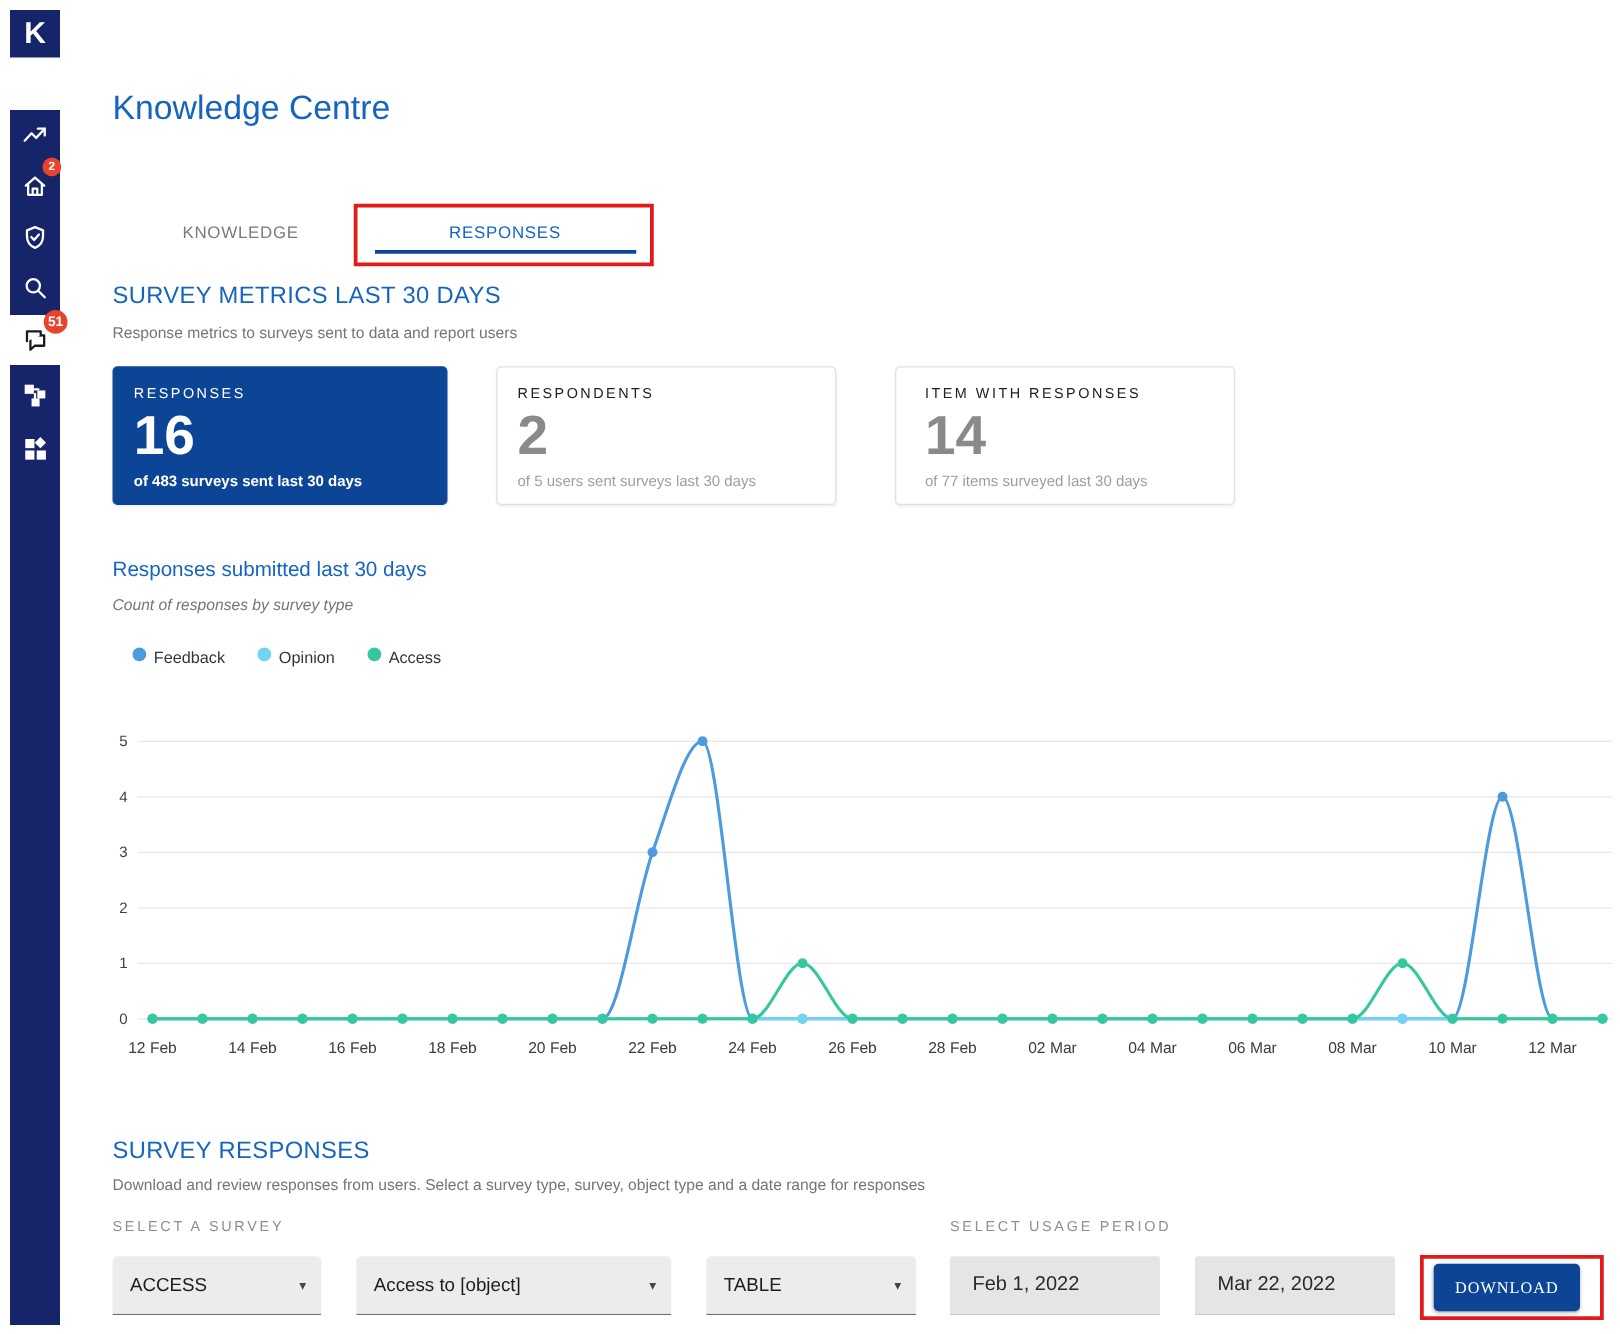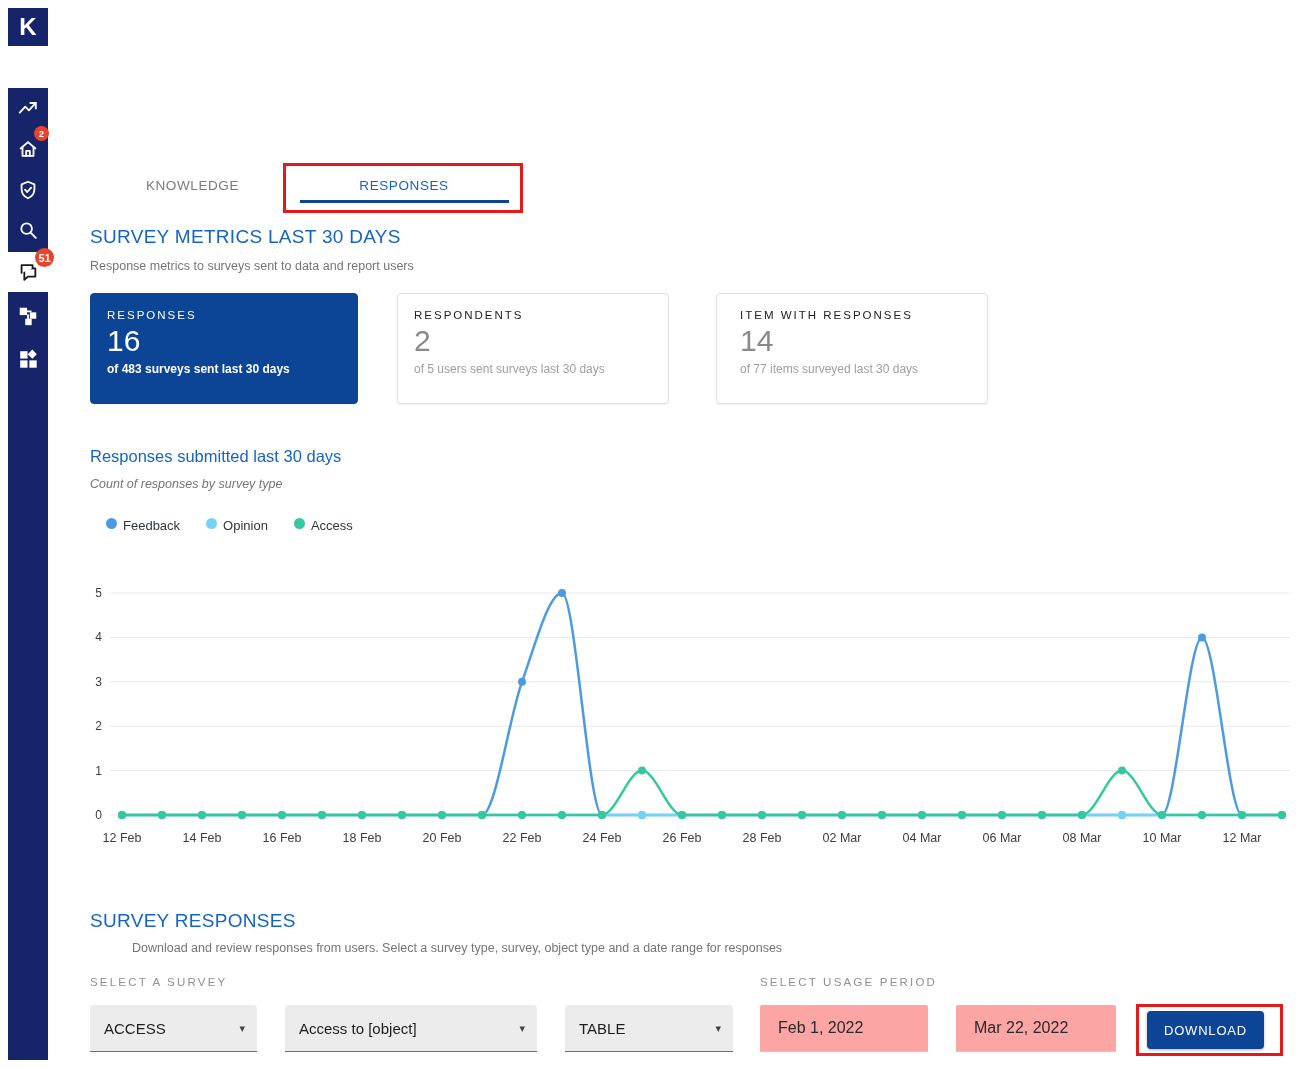--- a/index.html
+++ b/index.html
@@ -38,54 +38,54 @@
   .sec-heading { position:absolute; left:90px; color:#1565c0; font-weight:500; }
   .metrics-heading { top:226px; font-size:19px; letter-spacing:0.3px; }
   .sub-text { position:absolute; left:90px; color:#757575; font-size:12.5px; }
   .metrics-sub { top:259px; }
   .card { position:absolute; top:293px; height:111px; border-radius:4px; padding:15px 16px 13px;
     background:#fff; border:1px solid #e0e0e0; box-shadow:0 1px 2px rgba(0,0,0,0.06); cursor:pointer; }
   .card-1 { left:90px; width:268px; background:#0d4596; border-color:#0d4596; }
   .card-2 { left:397px; width:272px; }
   .card-3 { left:716px; width:272px;padding-left:23px; }
   .card-label { font-size:11.5px; letter-spacing:2px; font-weight:500; color:#212121; }
-  .card-value { font-size:30px; font-weight:400; color:#8a8a8a; margin-top:3px; line-height:1.15; }
+  .card-value { font-size:44px; font-weight:700; color:#8a8a8a; margin-top:3px; line-height:1.15; }
   .card-caption { font-size:12px; color:#9e9e9e; margin-top:3px; }
   .card-1 .card-label, .card-1 .card-value, .card-1 .card-caption { color:#fff; }
   .card-1 .card-caption { font-weight:700; }
 
   
   .chart-heading { top:447px; font-size:16.5px; }
   .chart-sub { top:477px;font-style:italic; }
   .legend { position:absolute; left:106px; top:518px; display:flex; gap:26px; align-items:center; }
   .legend-item { display:flex; align-items:flex-start; gap:6px; }
   .legend-dot { width:11px; height:11px; border-radius:50%; }
   .legend-label { font-size:13px; color:#30373b; }
   #chart-svg { position:absolute; left:86px; top:580px; }
 
   
   .responses-heading { top:910px; font-size:19px; letter-spacing:0.3px; }
-  .responses-sub { top:941px;margin-left:42px; }
+  .responses-sub { top:941px; }
   .field-label { position:absolute; top:976px; font-size:11.5px; letter-spacing:2.2px; font-weight:500; color:#8f8f8f; }
   .label-survey { left:90px; }
   .label-period { left:760px; }
   .select { position:absolute; top:1005px; height:47px; background:#ececec;
     border-bottom:1px solid #6f6f6f; border-radius:4px 4px 0 0; display:flex; align-items:center;
     padding:0 12px 0 14px; font-size:15px; color:#1d1d1d; cursor:pointer; justify-content:space-between; }
   .select-1 { left:90px; width:167px; }
   .select-2 { left:285px; width:252px; }
   .select-3 { left:565px; width:168px; }
   .select .arrow { font-size:11px; color:#444; margin-left:10px; }
-  .datefield { position:absolute; top:1005px; height:47px; background:#fca5a5;
+  .datefield { position:absolute; top:1005px; height:47px; background:#e5e5e5;
     border-bottom:1px solid #c9c9c9; border-radius:2px 2px 0 0; display:flex; align-items:center;
     padding-left:18px; font-size:16px; color:#2a2a2a; cursor:text; }
   .date-1 { left:760px; width:168px; }
   .date-2 { left:956px; width:160px; }
   .download-btn { position:absolute; left:1147px; top:1011px; width:117px; height:38px;
-    background:#0d4596; color:#fff; border:none; border-radius:4px; font-family:Liberation Sans, sans-serif;
+    background:#0d4596; color:#fff; border:none; border-radius:4px; font-family:Liberation Serif, serif;
     font-size:13px; font-weight:500; letter-spacing:0.8px; cursor:pointer;
     box-shadow:0 1px 3px rgba(0,0,0,0.3); }
 </style>
 </head>
 <body>
 
 <div class="page">
 
   <div class="logo-tile">
     <span>K</span>
@@ -136,20 +136,21 @@
     <div class="side-item filled" style="top:251px">
       <svg width="22" height="22" viewBox="0 0 24 24">
           <rect x="3.5" y="3.5" width="8" height="8"></rect>
           <rect x="3.5" y="13.5" width="8" height="8"></rect>
           <rect x="13.5" y="13.5" width="8" height="8"></rect>
           <rect x="13.2" y="3.2" width="7" height="7" transform="rotate(45 16.7 6.7)"></rect>
         </svg>
     </div>
   </nav>
 
+  <h1 class="page-title">Knowledge Centre</h1>
 
   <div class="tab tab-knowledge">KNOWLEDGE</div>
   <div class="tab tab-responses">RESPONSES</div>
   <div class="tab-underline"></div>
   <div class="anno-box anno-tab"></div>
 
   <div class="sec-heading metrics-heading">SURVEY METRICS LAST 30 DAYS</div>
   <div class="sub-text metrics-sub">Response metrics to surveys sent to data and report users</div>
 
   <div class="card card-1">

